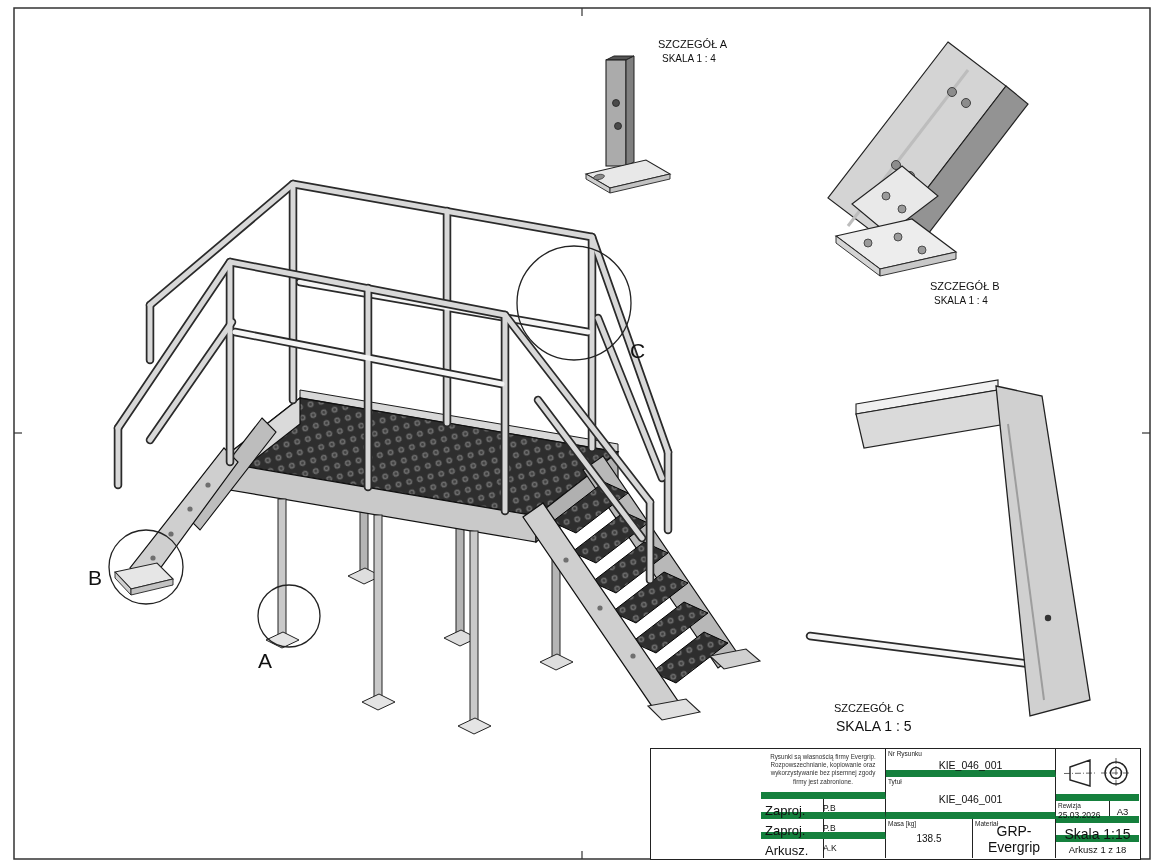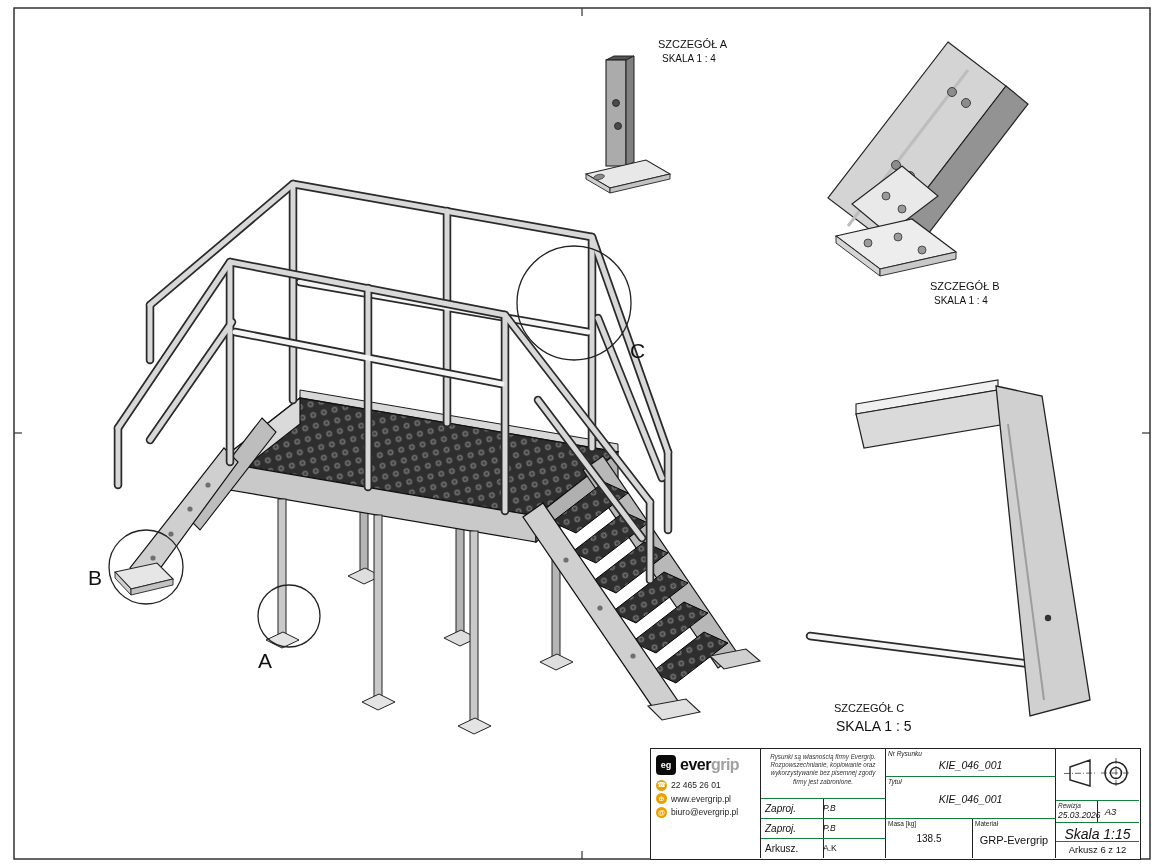--- a/index.html
+++ b/index.html
@@ -7,33 +7,33 @@
         font-family:"Liberation Sans",sans-serif;color:#111;}
   svg text{font-family:"Liberation Sans",sans-serif;fill:#111;}
   .ro{stroke:#2a2a2a;stroke-width:8.5;fill:none;stroke-linecap:round;stroke-linejoin:round;}
   .ri{stroke:#d8d8d8;stroke-width:5;fill:none;stroke-linecap:round;stroke-linejoin:round;}
   .riw{stroke:#f4f4f4;stroke-width:5;fill:none;stroke-linecap:round;stroke-linejoin:round;}
   
   .tb{position:absolute;left:650px;top:748px;width:491px;height:112px;border:1.5px solid #222;
       background:#fff;box-sizing:border-box;}
   .tb .cell{position:absolute;box-sizing:border-box;}
   .br{border-right:1px solid #222;}
-  .bb{border-bottom:1px solid #15803d;font-style:italic;}
+  .bb{border-bottom:7px solid #15803d;}
   .tinylab{position:absolute;top:1px;left:2px;font-size:6.5px;color:#222;}
   .cval{position:absolute;left:0;right:0;top:8px;text-align:center;font-size:10.5px;}
   .logo-row{display:flex;align-items:center;gap:4px;padding:6px 0 2px 5px;}
   .logo-ic{width:20px;height:20px;background:#0a0a0a;border-radius:4px;color:#fff;
            font-size:9px;font-weight:bold;display:flex;align-items:center;justify-content:center;}
   .logo-ever{font-size:16px;font-weight:bold;color:#111;letter-spacing:-0.5px;}
   .logo-grip{font-size:16px;font-weight:bold;color:#a0a0a0;letter-spacing:-0.5px;}
   .contact{display:flex;align-items:center;gap:4px;padding:2.5px 0 0 5px;font-size:8.5px;color:#222;}
   .cic{width:11px;height:11px;min-width:11px;border-radius:50%;background:#e8a200;color:#fff;
        font-size:7px;display:flex;align-items:center;justify-content:center;}
   .copytxt{padding:4px 3px;font-size:6.3px;line-height:1.3;text-align:center;color:#333;}
-  .signlab{position:absolute;left:4px;top:4px;font-size:10px;}
+  .signlab{position:absolute;left:4px;top:4px;font-size:13px;}
   .signval{position:absolute;left:62px;right:0;top:4px;text-align:left;font-size:8.5px;}
   .signdiv{position:absolute;left:62px;top:0;bottom:0;border-left:1px solid #222;}
 </style>
 </head>
 <body>
 <div class="page">
 
 <svg width="1164" height="867" viewBox="0 0 1164 867" style="position:absolute;left:0;top:0;">
   <defs>
     <pattern id="grate" width="11" height="11" patternUnits="userSpaceOnUse" patternTransform="rotate(-14)">
@@ -202,38 +202,20 @@
     <polygon points="996,386 1042,396 1090,700 1030,716" fill="#d0d0d0" stroke="#222" stroke-width="1.3"></polygon>
     <line x1="1008" y1="424" x2="1044" y2="700" stroke="#9d9d9d" stroke-width="2"></line>
     <circle cx="1048" cy="618" r="3.2" fill="#333"></circle>
     <text x="834" y="712" font-size="11">SZCZEGÓŁ C</text>
     <text x="836" y="731" font-size="14">SKALA  1 : 5</text>
   </g>
 </svg>
 
 <div class="tb">
 
-  <div class="cell br" style="left:0;top:0;width:110px;height:109px;">
-    <div class="logo-row">
-      <div class="logo-ic">eg</div>
-      <div><span class="logo-ever">ever</span><span class="logo-grip">grip</span></div>
-    </div>
-    <div class="contact">
-      <span class="cic">☎</span>
-      <span>22 465 26 01</span>
-    </div>
-    <div class="contact">
-      <span class="cic">⊕</span>
-      <span>www.evergrip.pl</span>
-    </div>
-    <div class="contact">
-      <span class="cic">@</span>
-      <span>biuro@evergrip.pl</span>
-    </div>
-  </div>
 
   <div class="cell br bb" style="left:110px;top:0;width:125px;height:50px;">
     <div class="copytxt">Rysunki są własnością firmy Evergrip. Rozpowszechnianie, kopiowanie oraz wykorzystywanie bez pisemnej zgody firmy jest zabronione.</div>
   </div>
   <div class="cell br bb" style="left:110px;top:50px;width:125px;height:20px;">
     <span class="signlab">Zaproj.</span>
     <span class="signdiv"></span>
     <span class="signval">P.B</span>
   </div>
   <div class="cell br bb" style="left:110px;top:70px;width:125px;height:20px;">
@@ -254,39 +236,39 @@
   <div class="cell br bb" style="left:235px;top:28px;width:170px;height:42px;">
     <span class="tinylab">Tytuł</span>
     <span class="cval" style="top:16px;">KIE_046_001</span>
   </div>
   <div class="cell br" style="left:235px;top:70px;width:87px;height:39px;">
     <span class="tinylab">Masa [kg]</span>
     <span class="cval" style="top:14px;font-size:10px;">138.5</span>
   </div>
   <div class="cell br" style="left:322px;top:70px;width:83px;height:39px;">
     <span class="tinylab">Materiał</span>
-    <span class="cval" style="top:15px;font-size:11px;">GRP-Evergrip</span>
+    <span class="cval" style="top:4px;font-size:14px;">GRP-Evergrip</span>
   </div>
 
   <div class="cell bb" style="left:405px;top:0;width:83px;height:52px;">
     <svg width="83" height="50" viewBox="0 0 83 50">
       <polygon points="14,18 34,11 34,37 14,31" fill="none" stroke="#222" stroke-width="1.4"></polygon>
       <line x1="8" y1="24.5" x2="40" y2="24" stroke="#222" stroke-width="0.7" stroke-dasharray="6 2 1 2"></line>
       <circle cx="60" cy="24" r="11" fill="none" stroke="#222" stroke-width="1.4"></circle>
       <circle cx="60" cy="24" r="5.5" fill="none" stroke="#222" stroke-width="1.4"></circle>
       <line x1="45" y1="24" x2="75" y2="24" stroke="#222" stroke-width="0.7" stroke-dasharray="6 2 1 2"></line>
       <line x1="60" y1="9" x2="60" y2="39" stroke="#222" stroke-width="0.7" stroke-dasharray="6 2 1 2"></line>
     </svg>
   </div>
   <div class="cell bb" style="left:405px;top:52px;width:83px;height:22px;">
     <span class="tinylab">Rewizja</span>
     <span style="position:absolute;left:2px;top:9px;font-size:8.5px;">25.03.2026</span>
-    <span style="position:absolute;right:16px;top:0;bottom:0;width:26px;border-left:1px solid #222;text-align:center;font-size:9.5px;padding-top:5px;box-sizing:border-box;">A3</span>
+    <span style="position:absolute;right:4px;top:0;bottom:0;width:26px;border-left:1px solid #222;text-align:center;font-size:9.5px;padding-top:5px;box-sizing:border-box;">A3</span>
   </div>
   <div class="cell bb" style="left:405px;top:74px;width:83px;height:19px;">
     <span class="cval" style="top:3px;font-size:14px;">Skala 1:15</span>
   </div>
   <div class="cell" style="left:405px;top:93px;width:83px;height:16px;">
-    <span class="cval" style="top:2px;font-size:9.5px;">Arkusz 6 z 12</span>
+    <span class="cval" style="top:2px;font-size:9.5px;">Arkusz 1 z 18</span>
   </div>
 </div>
 
 </div>
 
 </body></html>

